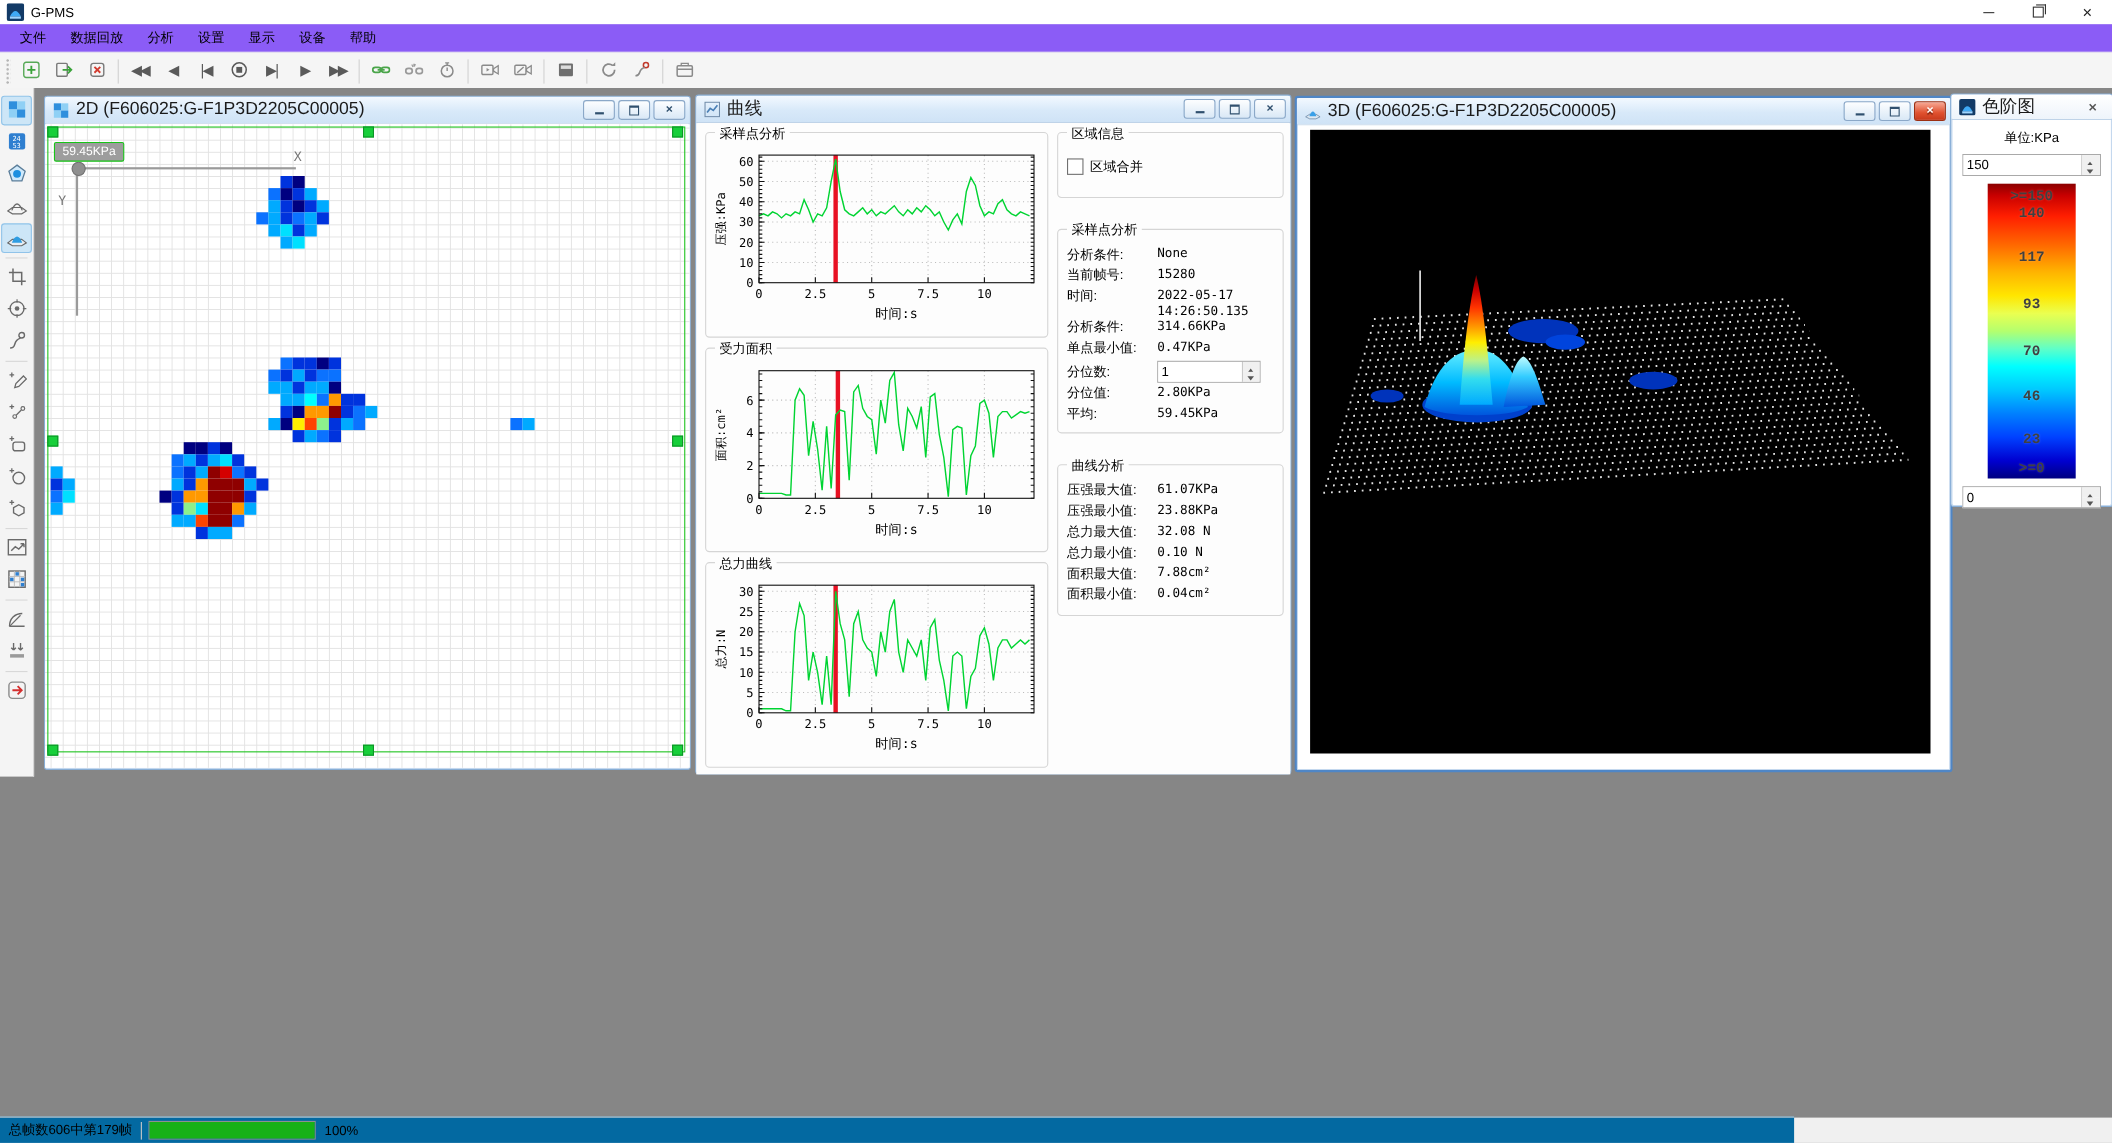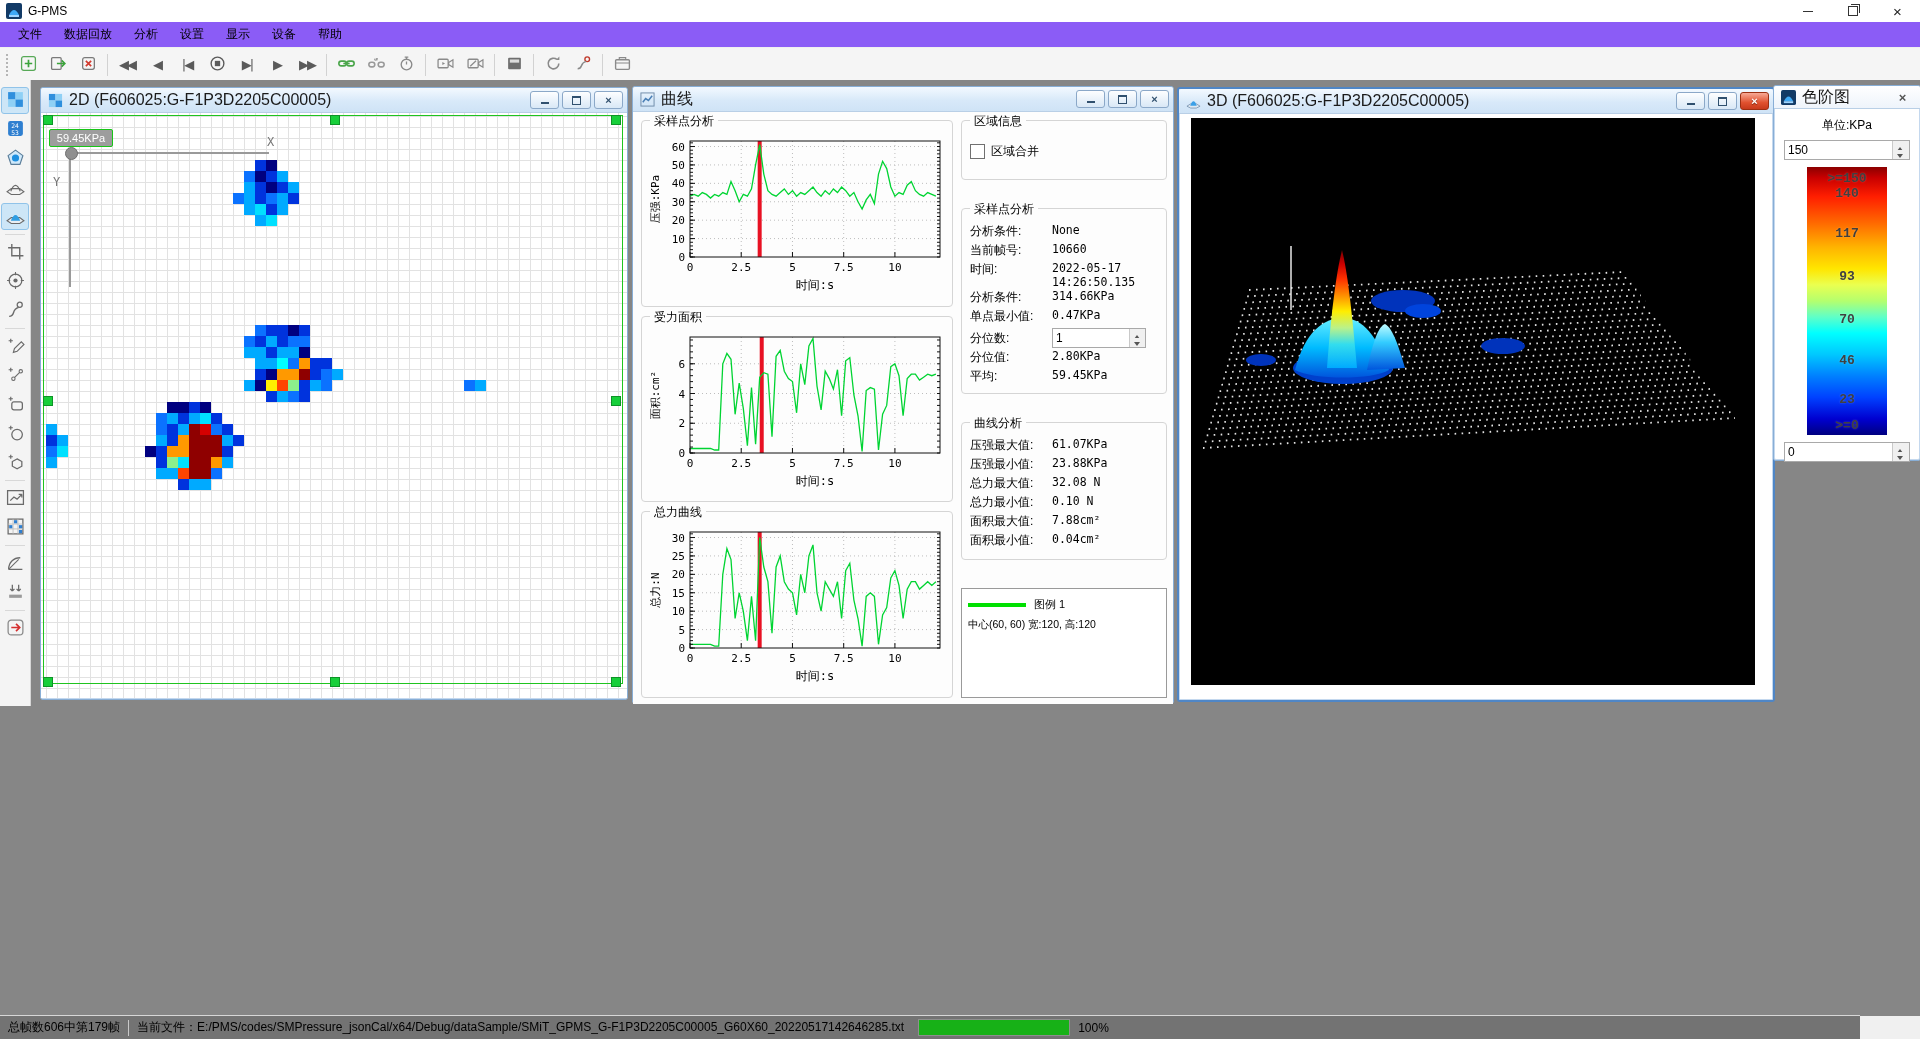--- a/index.html
+++ b/index.html
@@ -97,21 +97,21 @@
   #palette .ctitle{height:22px;background:linear-gradient(#ffffff,#eef4fb);}
   .palbody{padding:6px 10px;}
   .unitlab{text-align:center;font-size:12px;margin:2px 0 6px;}
   .palinput{display:flex;border:1px solid #a9a9a9;background:#fff;height:18px;}
   .palinput input{border:none;outline:none;flex:1;font-size:12px;padding:0 3px;width:80px;font-family:inherit;}
   .cbarwrap{position:relative;width:80px;height:268px;margin:7px auto;}
   .cbar{position:absolute;inset:0;background:linear-gradient(180deg,#8b0000 0%,#c80000 4%,#ff1e00 11%,#ff6a00 21%,#ffb400 30%,#ffe600 38%,#eaff50 44%,#b4ff6e 50%,#5fffc8 56%,#00ffff 62%,#00c8ff 70%,#0080ff 78%,#0041ff 86%,#0000d0 94%,#000080 100%);}
   .cbarlab{position:absolute;width:100%;text-align:center;color:#404040;font-family:Liberation Mono, monospace;
            font-weight:bold;font-size:13px;text-shadow:0 0 2px rgba(255,255,255,.25);}
   
-  .statusbar{position:absolute;left:0;bottom:0;width:1860px;height:23px;background:#737373;border-top:1px solid #d7d7d7;
+  .statusbar{position:absolute;left:0;bottom:0;width:1631px;height:23px;background:#0369a1;border-top:1px solid #d7d7d7;
              display:flex;align-items:center;font-size:12px;}
   .statusbar>span{padding:0 8px;white-space:nowrap;}
   .sdiv{width:1px;height:16px;background:#c9c9c9;padding:0!important;}
   .sfile{overflow:hidden;}
   .pbar{width:150px;height:15px;border:1px solid #8f8f8f;background:#fff;margin-left:6px;}
   .pfill{height:100%;width:100%;background:#17b117;}
   .ppct{padding:0 6px;}
 </style>
 </head>
 <body>
@@ -886,21 +886,21 @@
           </div>
           <div class="groupbox gb-sampling">
             <span class="gtitle">采样点分析</span>
             <div>
                 <div class="info-row">
                   <span class="info-label">分析条件:</span>
                   <span class="info-value">None</span>
                 </div>
                 <div class="info-row">
                   <span class="info-label">当前帧号:</span>
-                  <span class="info-value">10660</span>
+                  <span class="info-value">15280</span>
                 </div>
                 <div class="info-row">
                   <span class="info-label">时间:</span>
                   <span class="info-value">2022-05-17
 14:26:50.135</span>
                 </div>
                 <div class="info-row">
                   <span class="info-label">分析条件:</span>
                   <span class="info-value">314.66KPa</span>
                 </div>
@@ -951,27 +951,20 @@
                 </div>
                 <div class="info-row">
                   <span class="info-label">面积最大值:</span>
                   <span class="info-value">7.88cm²</span>
                 </div>
                 <div class="info-row">
                   <span class="info-label">面积最小值:</span>
                   <span class="info-value">0.04cm²</span>
                 </div>
               </div>
-          </div>
-          <div class="legendbox">
-            <div class="legrow">
-              <span class="legline"></span>
-              <span>图例 1</span>
-            </div>
-            <div class="legdesc">中心(60, 60)  宽:120, 高:120</div>
           </div>
         </div>
       </div>
     </div>
 
     <div class="win" id="win3d">
       <div class="ctitle">
         <span class="cicon">
           <svg viewBox="0 0 16 16">
               <polygon points="1,13 5,10.5 11,10.5 15,13 11,15 5,15" fill="#dfe9f2" stroke="#6e8aa8" stroke-width="0.8"></polygon>
@@ -1102,20 +1095,19 @@
             </span>
         </div>
       </div>
     </div>
 
   </div>
 
   <div class="statusbar">
     <span>总帧数606中第179帧</span>
     <span class="sdiv"></span>
-    <span class="sfile"><span>当前文件：</span><span>E:/PMS/codes/SMPressure_jsonCal/x64/Debug/dataSample/SMiT_GPMS_G-F1P3D2205C00005_G60X60_20220517142646285.txt</span></span>
     <div class="pbar">
         <div class="pfill"></div>
       </div>
     <span class="ppct">100%</span>
   </div>
 
 </div>
 
 </body></html>

